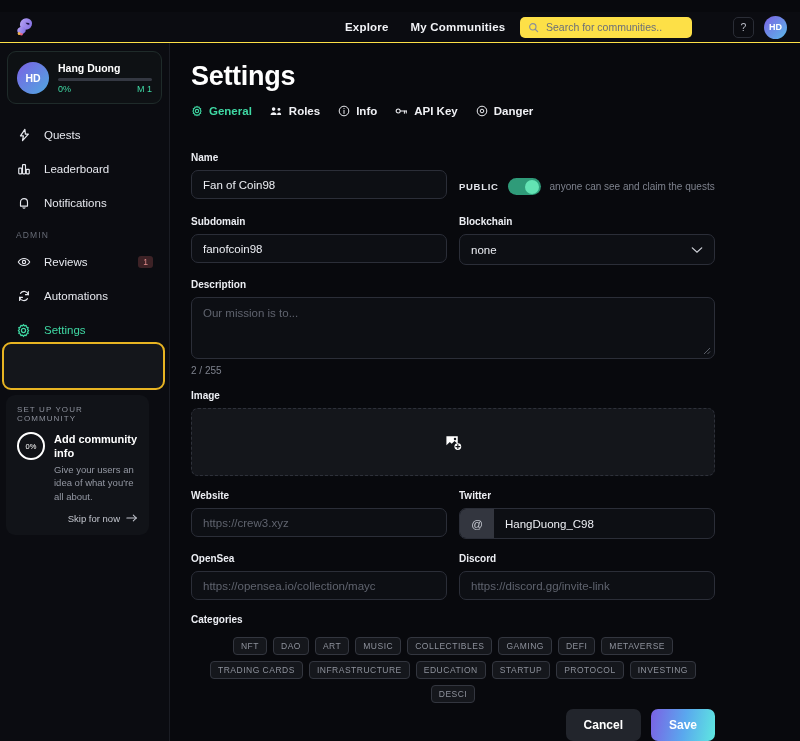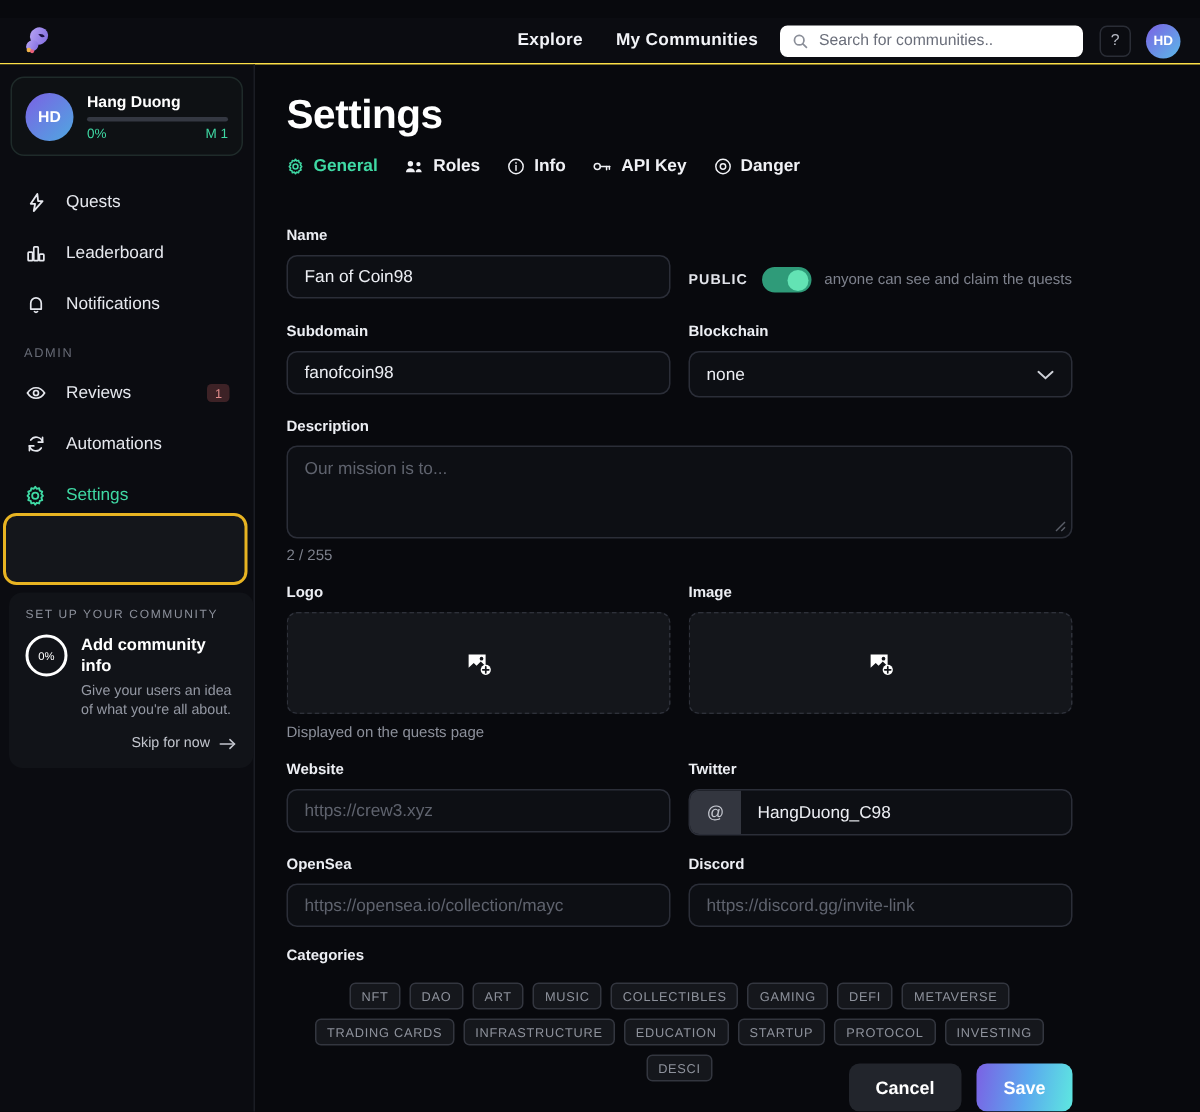--- a/index.html
+++ b/index.html
@@ -39,23 +39,23 @@
   .topnav a {
     color: #f2f3f7;
     font-size: 11.5px;
     font-weight: bold;
     letter-spacing: .2px;
     text-decoration: none;
   }
   .searchbox {
     position: absolute;
     left: 520px;
-    width: 202px;
+    width: 172px;
     height: 21px;
-    background: #ffffff;
+    background: #fde047;
     border-radius: 5px;
     display: flex;
     align-items: center;
     padding: 0 8px;
     gap: 7px;
   }
   .searchbox .ph {
     color: #6a6e7a;
     font-size: 10.5px;
   }
@@ -163,21 +163,21 @@
     height: 48px;
     border: 2px solid #e8b422;
     border-radius: 9px;
     background: #14161b;
     pointer-events: none;
   }
   .setup-card {
     position: absolute;
     top: 352px;
     left: 6px;
-    right: 0;
+    right: 20px;
     background: #111318;
     border-radius: 9px;
     padding: 10px 11px 11px 11px;
   }
   .setup-title {
     font-size: 8px;
     letter-spacing: 1.1px;
     color: #8c909b;
     margin-bottom: 9px;
   }
@@ -654,34 +654,20 @@
           <svg width="9" height="9" viewBox="0 0 9 9" stroke="#5a5e68" stroke-width="1">
             <line x1="8" y1="2" x2="2" y2="8"></line>
               <line x1="8" y1="5.5" x2="5.5" y2="8"></line>
           </svg>
         </span>
       </div>
       <div class="counter">2 / 255</div>
     </div>
 
     <div class="row2">
-      <div class="col">
-        <div class="field-label">Logo</div>
-        <div class="upload">
-          <span>
-            <svg width="17" height="17" viewBox="0 0 18 18" fill="#ffffff">
-              <path d="M1.5 2.5h12v8.2l-3.4-3.3-3 3-2-1.9-3.6 3.3z"></path>
-              <circle cx="10.6" cy="5.4" r="1.3" fill="#14161b"></circle>
-              <circle cx="13.6" cy="13.3" r="3.6" fill="#ffffff"></circle>
-              <path d="M13.6 11.2v4.2M11.5 13.3h4.2" stroke="#14161b" stroke-width="1.2" stroke-linecap="round"></path>
-            </svg>
-          </span>
-        </div>
-        <div class="upload-caption">Displayed on the quests page</div>
-      </div>
       <div class="col">
         <div class="field-label">Image</div>
         <div class="upload">
           <span>
             <svg width="17" height="17" viewBox="0 0 18 18" fill="#ffffff">
               <path d="M1.5 2.5h12v8.2l-3.4-3.3-3 3-2-1.9-3.6 3.3z"></path>
               <circle cx="10.6" cy="5.4" r="1.3" fill="#14161b"></circle>
               <circle cx="13.6" cy="13.3" r="3.6" fill="#ffffff"></circle>
               <path d="M13.6 11.2v4.2M11.5 13.3h4.2" stroke="#14161b" stroke-width="1.2" stroke-linecap="round"></path>
             </svg>

